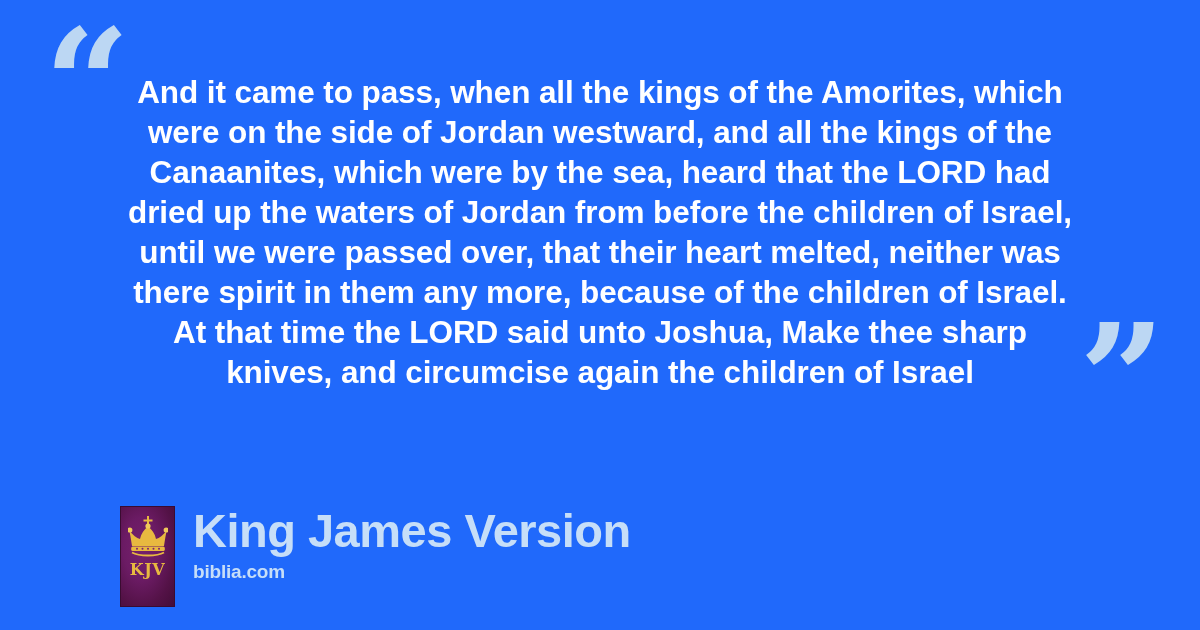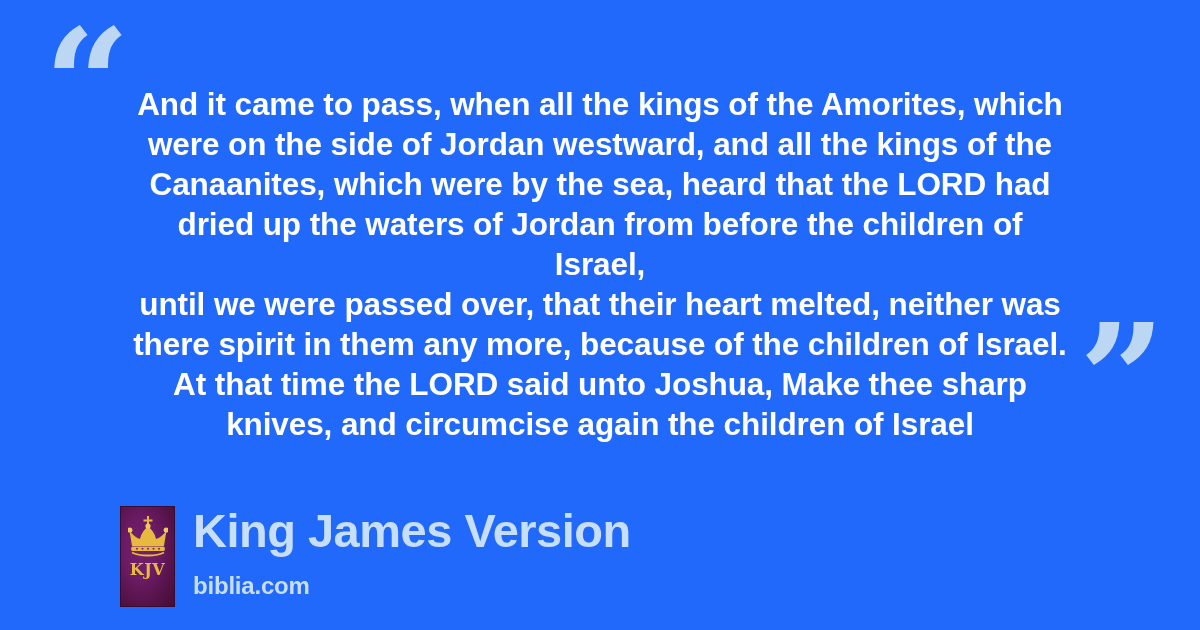--- a/index.html
+++ b/index.html
@@ -25,21 +25,21 @@
 
   
   #quote-block {
     position: absolute;
     left: 118px;
     top: 72px;
     width: 964px;
   }
 
   #quote-text {
-    margin: 12px;
+    margin: 0;
     color: #ffffff;
     font-weight: bold;
     font-size: 31.5px;
     line-height: 40px;
     text-align: center;
     letter-spacing: -0.1px;
     white-space: pre-line;
     font-family: "Liberation Sans", "DejaVu Sans", sans-serif;
   }
 
@@ -119,23 +119,23 @@
     font-weight: bold;
     font-size: 47px;
     line-height: 50px;
     letter-spacing: -0.5px;
     font-family: "Liberation Sans", "DejaVu Sans", sans-serif;
   }
 
   #brand-url {
     color: #c6def8;
     font-weight: bold;
-    font-size: 24px;
+    font-size: 19px;
     line-height: 30px;
-    margin-top: 15px;
+    margin-top: 1px;
     letter-spacing: -0.2px;
     font-family: "Liberation Sans", "DejaVu Sans", sans-serif;
   }
 </style>
 </head>
 <body>
 
 <div id="card">
 
   <div class="quote-mark" id="quote-mark-open">“</div>

